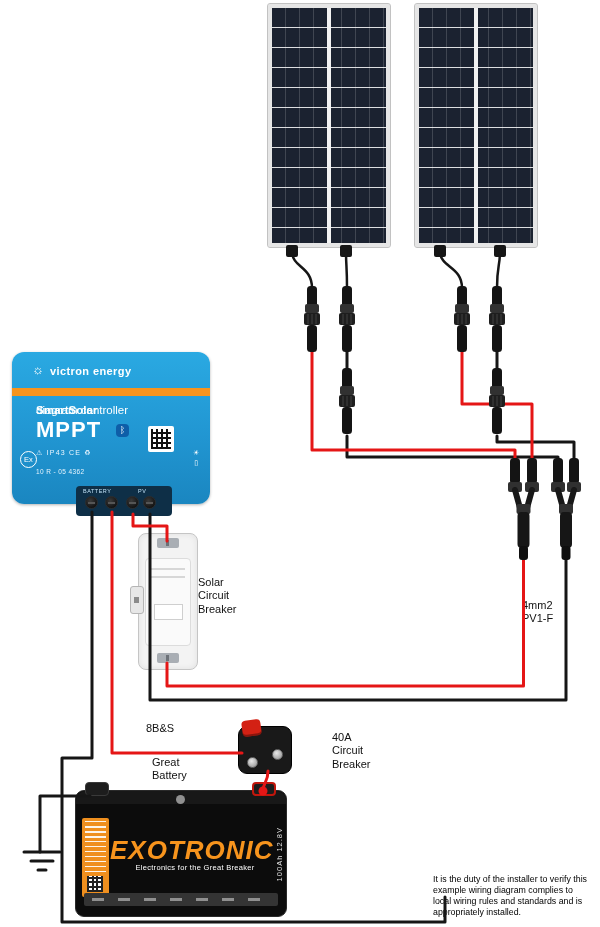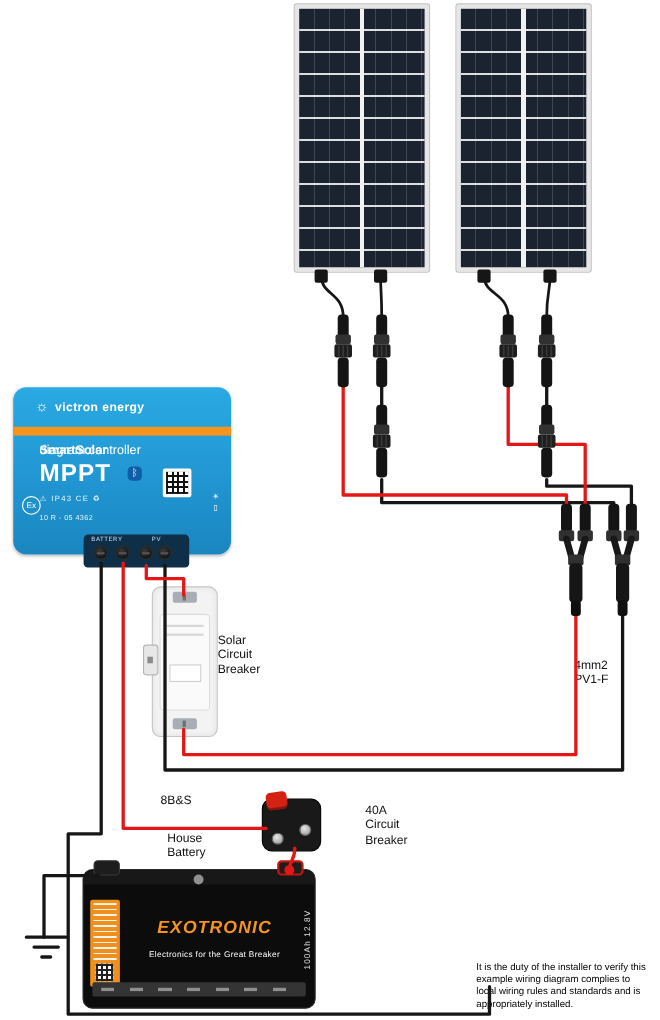--- a/index.html
+++ b/index.html
@@ -79,21 +79,21 @@
   .bat-post{top:-9px;width:24px;height:14px;background:#1d1d1d;border-radius:4px;border:1px solid #3a3a3a;box-sizing:border-box;}
   .bat-post.neg{left:9px;}
   .bat-post.pos{left:176px;border:2px solid #c1170d;}
   .bat-knob{left:100px;top:4px;width:9px;height:9px;border-radius:50%;background:#909090;}
   .bat-side{left:6px;top:27px;width:27px;height:79px;background:#ef8f1e;border-radius:2px;}
   .bat-side .lines{left:3px;top:3px;width:21px;height:52px;
      background:repeating-linear-gradient(to bottom,rgba(255,255,255,.9) 0 1.5px,transparent 1.5px 5px);}
   .bat-side .sqr{left:5px;top:58px;width:16px;height:16px;background:#fff;
      background-image:repeating-linear-gradient(0deg,#222 0 2px,transparent 2px 4.5px),
                       repeating-linear-gradient(90deg,#222 0 2px,transparent 2px 4.5px);}
-  .bat-brand{left:34px;top:44px;width:170px;text-align:center;color:#f7941d;font-size:16px;
+  .bat-brand{left:34px;top:44px;width:170px;color:#f7941d;font-size:26px;
              font-weight:800;font-style:italic;letter-spacing:1px;}
   .bat-tag{left:34px;top:72px;width:170px;text-align:center;color:#fff;font-size:7.5px;letter-spacing:.3px;}
   .bat-spec{right:2px;top:36px;color:#e0e0e0;font-size:7.5px;letter-spacing:1px;
             writing-mode:vertical-rl;transform:rotate(180deg);}
   .bat-strip{left:8px;top:102px;width:194px;height:13px;background:#343434;border-radius:2px;}
   .bat-strip i{position:absolute;left:8px;top:5px;width:178px;height:3px;
      background:repeating-linear-gradient(90deg,rgba(255,255,255,.45) 0 12px,transparent 12px 26px);}
 
   
   .lbl{position:absolute;color:#111;font-size:11px;line-height:1.22;white-space:pre-line;}
@@ -176,21 +176,21 @@
         <i></i>
       </div>
   </div>
 
   <div id="lbl-sbreaker" class="lbl">Solar
 Circuit
 Breaker</div>
   <div id="lbl-pvcable" class="lbl">4mm2
 PV1-F</div>
   <div id="lbl-batcable" class="lbl">8B&amp;S</div>
-  <div id="lbl-house" class="lbl">House
+  <div id="lbl-house" class="lbl">Great
 Battery</div>
   <div id="lbl-dcbreaker" class="lbl">40A
 Circuit
 Breaker</div>
   <div id="disclaimer">It is the duty of the installer to verify this
 example wiring diagram complies to
 local wiring rules and standards and is
 appropriately installed.</div>
 
   <svg id="wires" viewBox="0 0 600 927" xmlns="http://www.w3.org/2000/svg">

